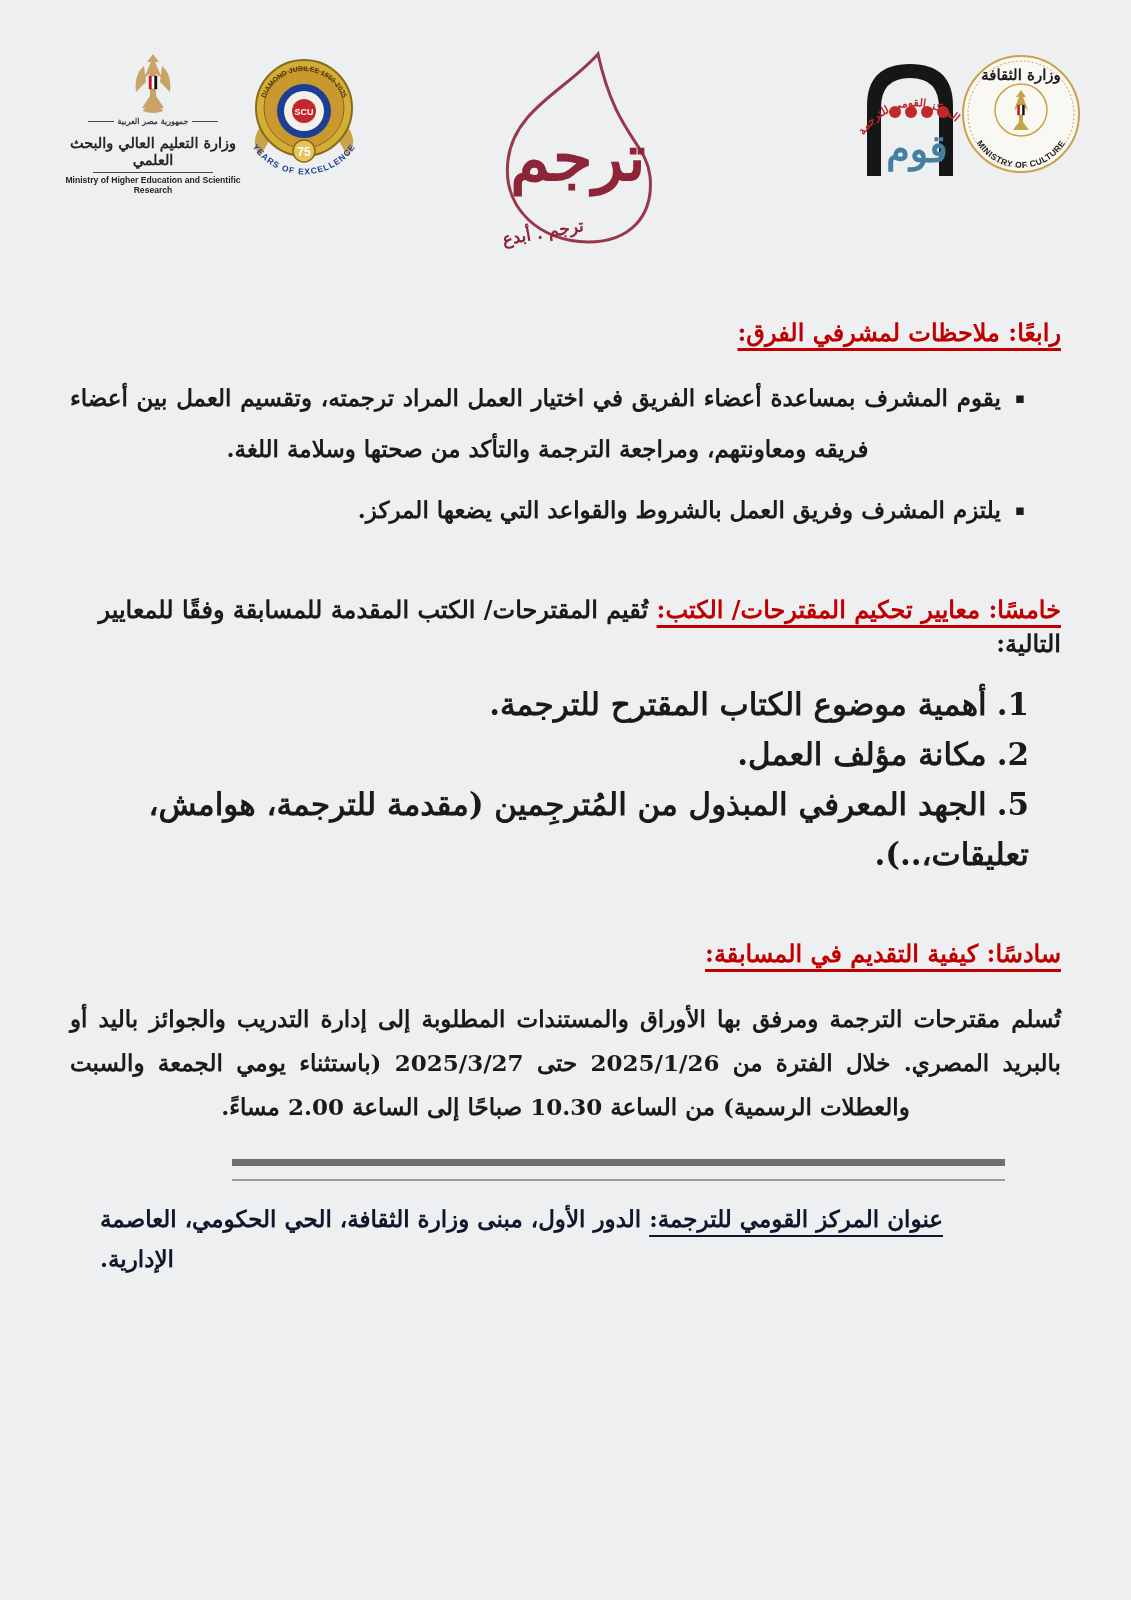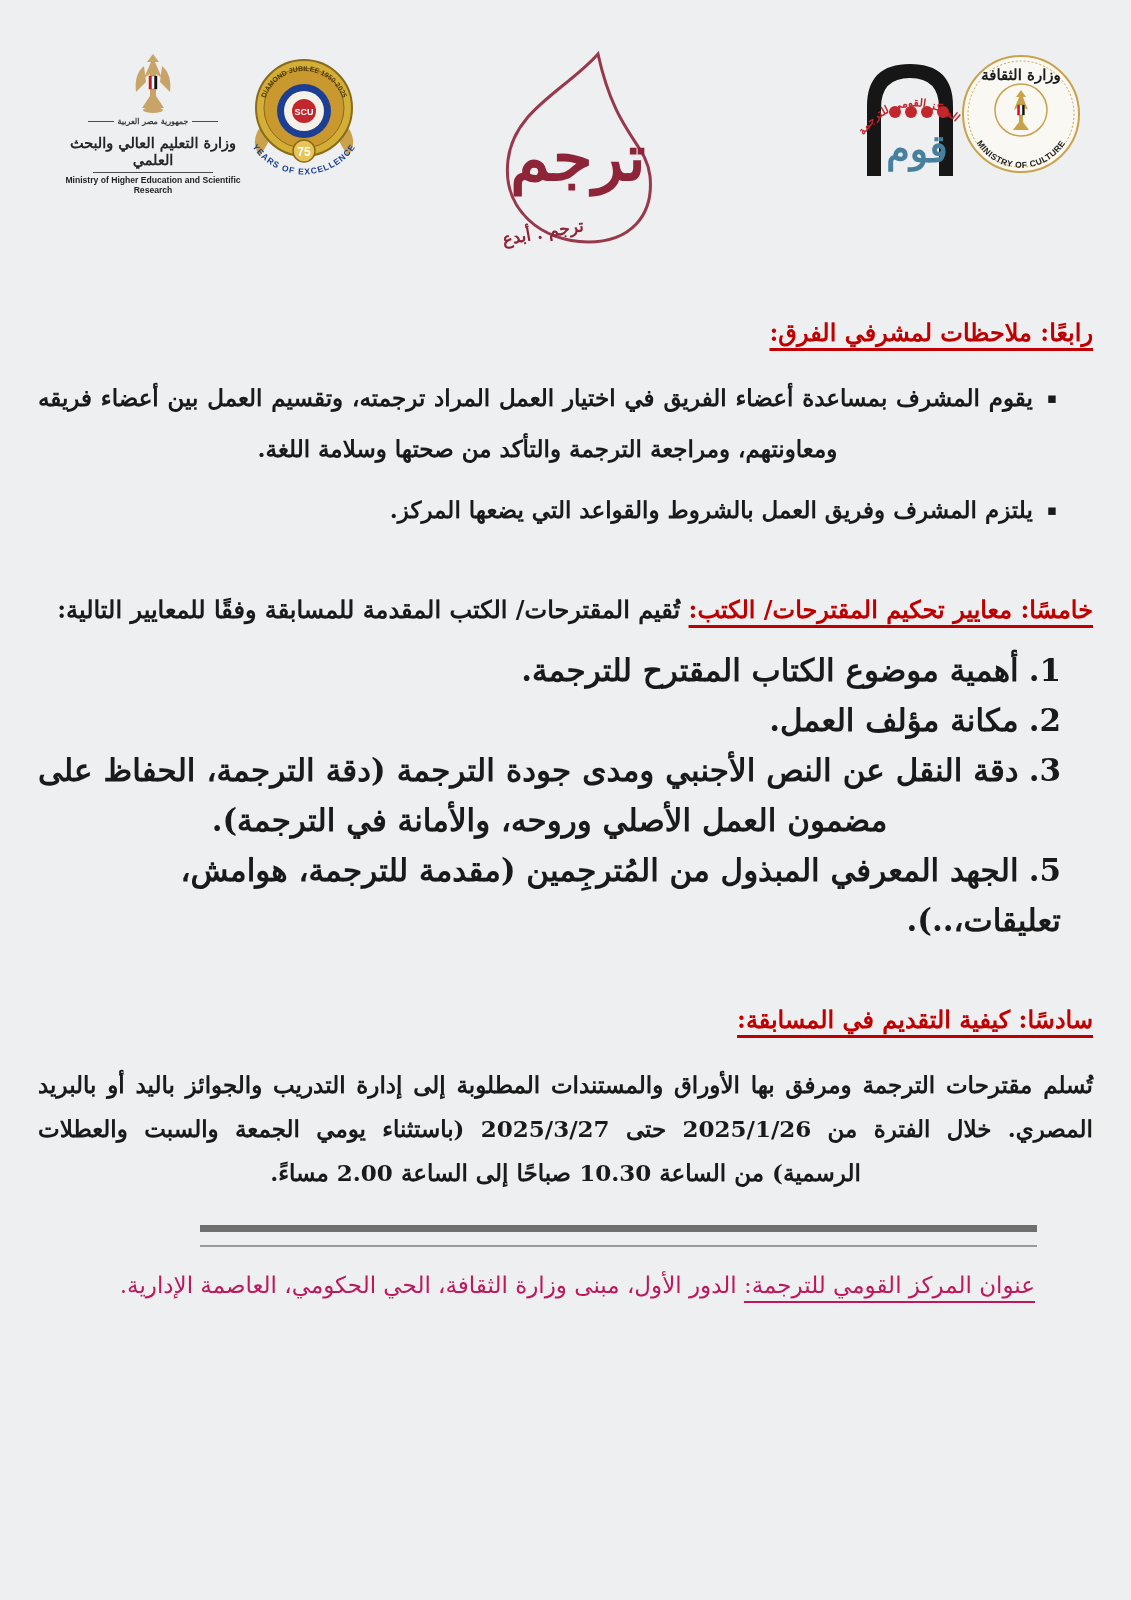--- a/index.html
+++ b/index.html
@@ -19,41 +19,41 @@
   .mohe-country{font-size:8px;font-weight:700;color:#3c3c3c;margin-top:2px;display:flex;align-items:center;gap:4px;}
   .mohe-country::before,.mohe-country::after{content:"";flex:1;border-top:1.5px solid #4a4a4a;min-width:26px;}
   .mohe-title{font-size:14.5px;font-weight:800;color:#262626;margin-top:8px;line-height:1.2;}
   .mohe-rule{width:120px;border-top:1.5px solid #4a4a4a;margin:3px 0 2px 0;}
   .mohe-en{font-family:"Liberation Sans",sans-serif;font-size:8.6px;font-weight:700;color:#1f1f1f;}
   .logo-scu{left:238px;top:0;width:132px;}
   .logo-tarjim{left:448px;top:0;width:234px;}
   .logo-nct{left:851px;top:2px;width:122px;}
   .logo-moc{left:950px;top:2px;width:142px;}
   
-  main{padding:0 38px;direction:rtl;}
+  main{padding:0 70px;direction:rtl;}
   .sec-heading{font-size:24px;font-weight:800;color:#C00000;text-align:right;line-height:34px;margin:0;}
   .sec-heading .u{text-decoration:underline;text-decoration-thickness:2.5px;text-underline-offset:7px;}
   .sec-heading .rest{color:#1a1a1a;font-weight:700;}
   .h4{margin-top:56px;}
   .h5{margin-top:56px;}
   .h6{margin-top:58px;}
   ul.bullets{list-style:none;margin:24px 0 0 0;padding:0 36px 0 0;}
   ul.bullets li{font-size:23px;font-weight:700;line-height:47px;text-align:justify;}
   ul.bullets li.ml{text-align-last:center;}
   ul.bullets li.sl{text-align:right;}
   ul.bullets li + li{margin-top:14px;}
   .bchar{font-size:15px;display:inline-block;transform:translateY(-3px);padding-left:14px;}
   ol.criteria{list-style:none;margin:18px 0 0 0;padding:0 32px 0 0;}
   ol.criteria li{font-size:31px;font-weight:700;line-height:50px;}
   ol.criteria li.sl{text-align:right;}
   ol.criteria li.ml{text-align:justify;text-align-last:center;}
   .num{padding-left:10px;}
   .p6{font-size:23px;font-weight:700;line-height:44px;margin:26px 0 0 0;text-align:justify;text-align-last:center;}
   .divider{margin:30px 56px 0 162px;height:13px;border-top:7px solid #6f6f6f;border-bottom:2px solid #9a9a9a;}
-  .address{margin:18px 0 0 0;padding:0 58px 0 30px;font-size:23px;font-weight:400;color:#be185d;text-align:right;line-height:40px;}
+  .address{margin:18px 0 0 0;padding:0 58px 0 30px;font-size:23px;font-weight:700;color:#0f172a;text-align:left;line-height:40px;}
   .address .u{text-decoration:underline;text-decoration-thickness:2px;text-underline-offset:8px;}
   svg text{font-family:"Liberation Sans",sans-serif;}
   svg text.ar{font-family:"DejaVu Serif","Liberation Serif",serif;}
 </style>
 </head>
 <body>
 
 <div class="paper">
 
   <header class="logos">
@@ -153,21 +153,20 @@
       <li class="ml"><span class="bchar">▪</span><span>يقوم المشرف بمساعدة أعضاء الفريق في اختيار العمل المراد ترجمته، وتقسيم العمل بين أعضاء فريقه ومعاونتهم، ومراجعة الترجمة والتأكد من صحتها وسلامة اللغة.</span></li>
       <li class="sl"><span class="bchar">▪</span><span>يلتزم المشرف وفريق العمل بالشروط والقواعد التي يضعها المركز.</span></li>
     </ul>
 
     <h2 class="sec-heading h5">
       <span class="u">خامسًا: معايير تحكيم المقترحات/ الكتب:</span><span class="rest"> تُقيم المقترحات/ الكتب المقدمة للمسابقة وفقًا للمعايير التالية:</span>
     </h2>
     <ol class="criteria">
       <li class="sl"><span class="num">1.</span><span>أهمية موضوع الكتاب المقترح للترجمة.</span></li>
       <li class="sl"><span class="num">2.</span><span>مكانة مؤلف العمل.</span></li>
-      <li class="ml"><span class="num">3.</span><span>دقة النقل عن النص الأجنبي ومدى جودة الترجمة (دقة الترجمة، الحفاظ على مضمون العمل الأصلي وروحه، والأمانة في الترجمة).</span></li>
       <li class="sl"><span class="num">5.</span><span>الجهد المعرفي المبذول من المُترجِمين (مقدمة للترجمة، هوامش، تعليقات،..).</span></li>
     </ol>
 
     <h2 class="sec-heading h6">
       <span class="u">سادسًا: كيفية التقديم في المسابقة:</span>
     </h2>
     <p class="p6">تُسلم مقترحات الترجمة ومرفق بها الأوراق والمستندات المطلوبة إلى إدارة التدريب والجوائز باليد أو بالبريد المصري. خلال الفترة من 2025/1/26 حتى 2025/3/27 (باستثناء يومي الجمعة والسبت والعطلات الرسمية) من الساعة 10.30 صباحًا إلى الساعة 2.00 مساءً.</p>
 
     <div class="divider"></div>
 

